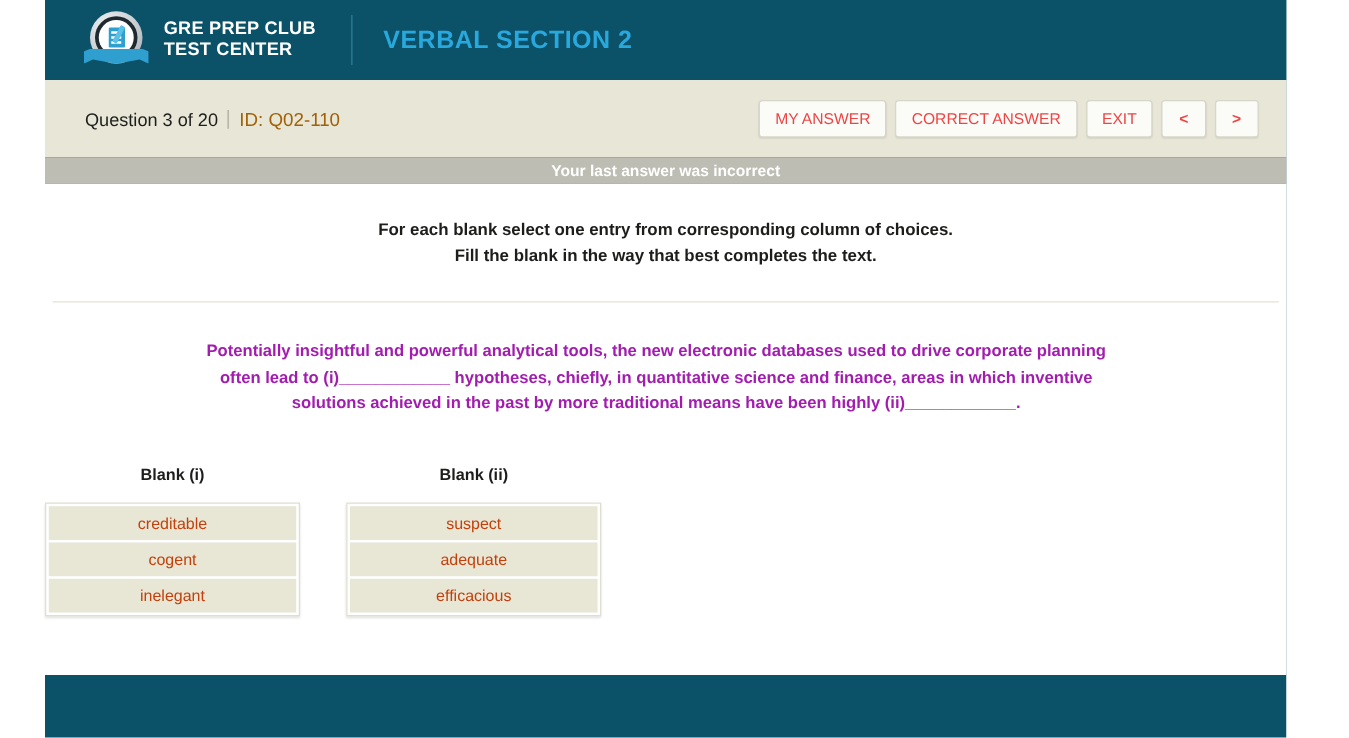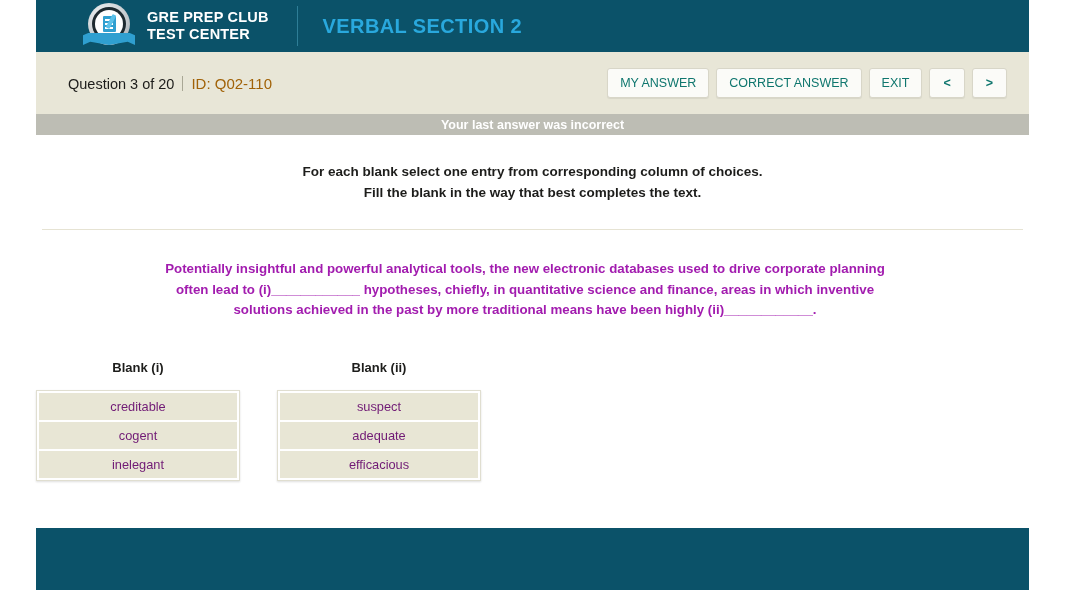--- a/index.html
+++ b/index.html
@@ -20,25 +20,24 @@
     top: 0;
     width: 993px;
     height: 590px;
     background: #0b5269;
     box-sizing: border-box;
   }
 
   
   .header {
     position: relative;
-    height: 52px;
+    height: 64px;
     background: #0b5269;
     display: flex;
     align-items: center;
-    padding-left: 16px;
   }
   .brand {
     display: flex;
     align-items: center;
     margin-left: 31px;
   }
   .logo-badge {
     position: relative;
     width: 52px;
     height: 50px;
@@ -168,21 +167,21 @@
   }
   .q-buttons {
     display: flex;
     align-items: center;
     gap: 7px;
   }
   .btn {
     background: #fbfbf8;
     border: 1px solid #d8d6c8;
     border-radius: 3px;
-    color: #0f766e;
+    color: #ef4444;
     font-size: 12.5px;
     font-family: "Liberation Sans", sans-serif;
     padding: 7px 12px;
     cursor: pointer;
     box-shadow: 0 1px 1px rgba(0,0,0,.07);
     white-space: nowrap;
   }
   .btn.narrow { padding: 7px 13px; font-weight: bold; }
 
   
@@ -246,21 +245,21 @@
     margin-bottom: 15px;
   }
   .choice-box {
     background: #ffffff;
     border: 1px solid #e0ded0;
     padding: 2px;
     box-shadow: 0 1px 2px rgba(0,0,0,.13);
   }
   .choice {
     background: #e8e6d5;
-    color: #701a75;
+    color: #c2410c;
     font-size: 12.8px;
     text-align: center;
     padding: 6px 0;
     margin-bottom: 2px;
     cursor: pointer;
   }
   .choice:last-child { margin-bottom: 0; }
 </style>
 </head>
 <body>

